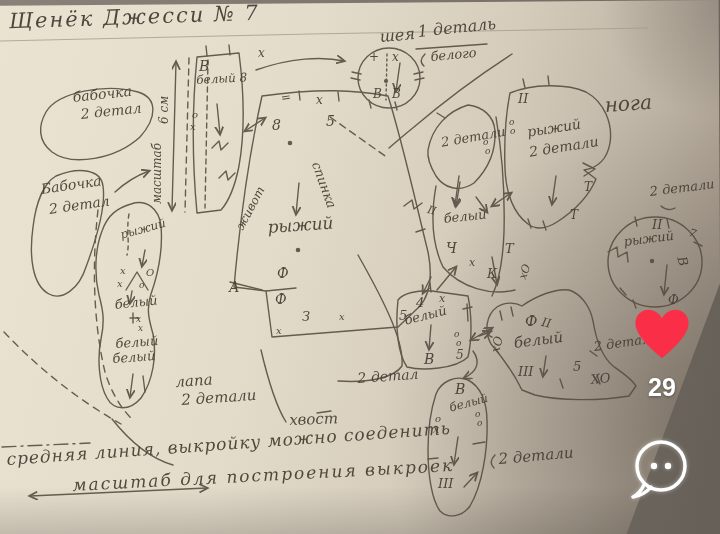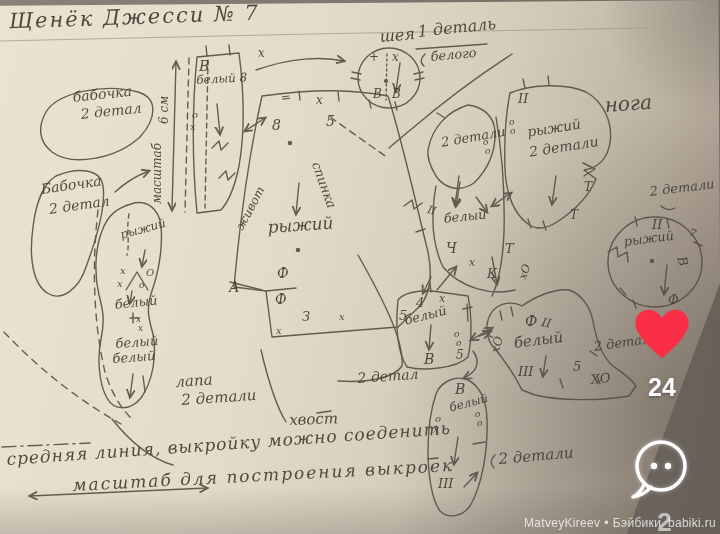--- a/index.html
+++ b/index.html
@@ -224,31 +224,24 @@
       <span class="lbl" style="left: 289px; top: 413px; font-size: 15px; transform: rotate(-2deg);">хвост</span>
       <span class="lbl" style="left: 6px; top: 451px; font-size: 17px; transform: rotate(-4deg); letter-spacing: 1px;">средняя линия, выкройку можно соеденить</span>
       <span class="lbl" style="left: 72px; top: 477px; font-size: 17px; transform: rotate(-3deg); letter-spacing: 2px;">масштаб для построения выкроек</span>
     </div>
 
   <div id="heart-btn">
     <svg width="58" height="58" viewBox="0 0 24 22">
       <path d="M12 21 C5 15 1 10.5 1 6.5 C1 3.4 3.4 1 6.5 1 C8.8 1 11 2.5 12 4.6 C13 2.5 15.2 1 17.5 1 C20.6 1 23 3.4 23 6.5 C23 10.5 19 15 12 21 Z" fill="#fa2e46"></path>
     </svg>
   </div>
-  <div id="likes">24</div>
+  <div id="likes">29</div>
 
   <div id="comment-btn">
     <svg width="62" height="64" viewBox="0 0 62 64">
       <circle cx="31" cy="30" r="24" fill="none" stroke="#ffffff" stroke-width="3.5"></circle>
       <circle cx="24" cy="30" r="3.2" fill="#ffffff"></circle>
       <circle cx="38" cy="30" r="3.2" fill="#ffffff"></circle>
       <path d="M14,49 C11,55 7,59 3,61 C9,60 16,57 21,51" fill="none" stroke="#ffffff" stroke-width="3.5" stroke-linecap="round" stroke-linejoin="round"></path>
     </svg>
   </div>
 
-  <div id="watermark">
-    <span>MatveyKireev</span>
-    <span class="sep">•</span>
-    <span>Бэйбики</span>
-    <span class="big-num">2</span>
-    <span>babiki.ru</span>
-  </div>
 </div>
 
 </body></html>

